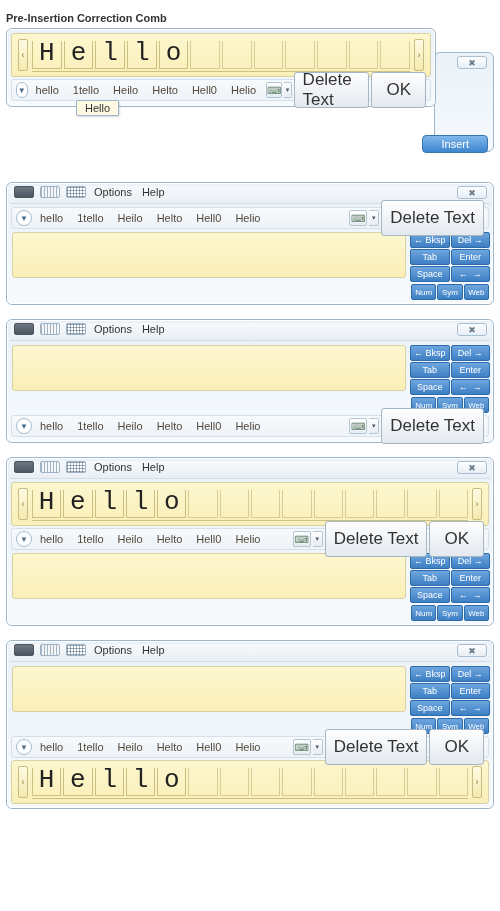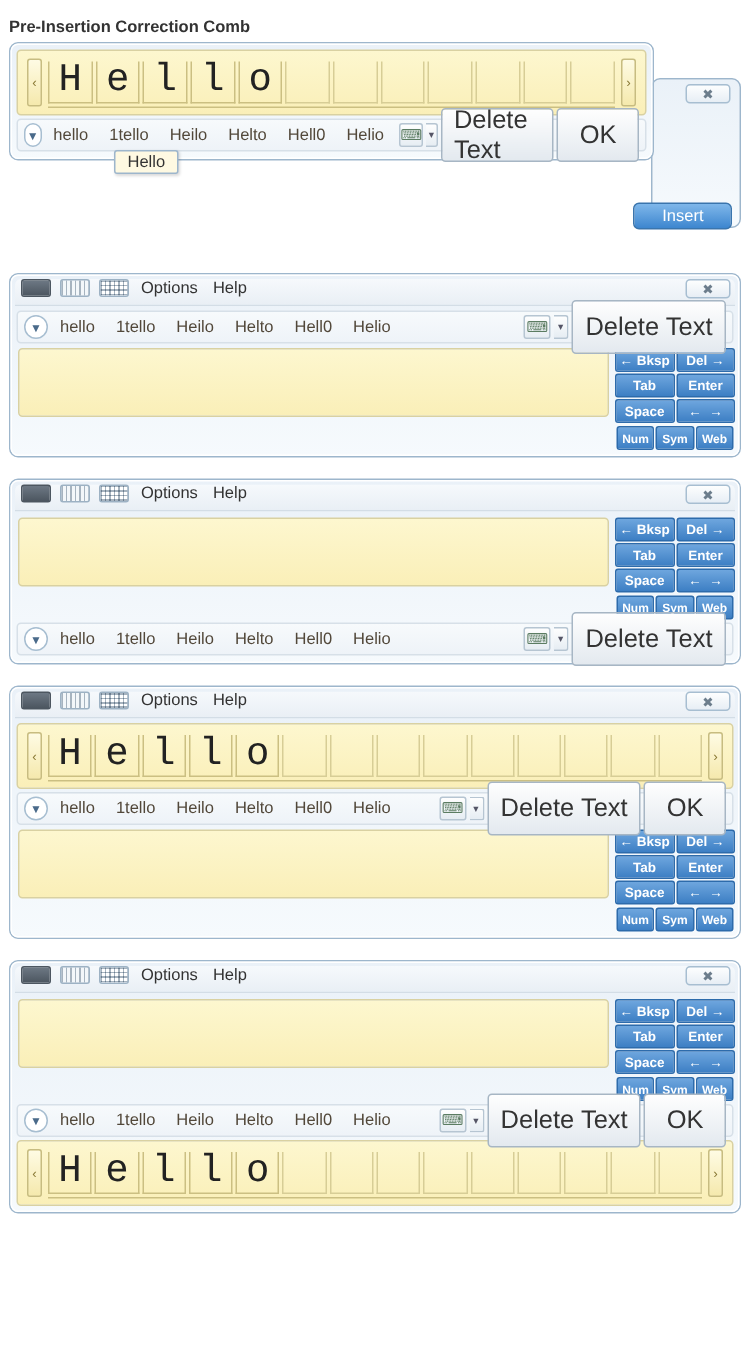--- a/index.html
+++ b/index.html
@@ -137,21 +137,21 @@
     display:grid; grid-template-columns: 1fr 1fr; grid-auto-rows: 16px;
     gap:1px; padding:1px;
   }
   .key {
     background: linear-gradient(#6ea6de,#3d7fc4);
     border:1px solid #2d6bab; border-radius:2px;
     color:#fff; font-size:9px;
     display:flex; align-items:center; justify-content:center;
     padding:0 2px; white-space:nowrap;
   }
-  .keypad.rows4 { grid-template-rows: repeat(4,16px); font-weight: bold; }
+  .keypad.rows4 { grid-template-rows: repeat(4,16px); }
   .key.half { font-size:8px; }
   .keypad-triple { grid-template-columns: 1fr 1fr 1fr; }
 
   
   .mock { margin-bottom: 14px; }
 
   
   .mock1-wrap { position:relative; height:140px; }
   .mock1-back { position:absolute; right:0; top:24px; width:60px; height:100px; }
   .mock1-front { position:absolute; left:0; top:0; width:430px; }

